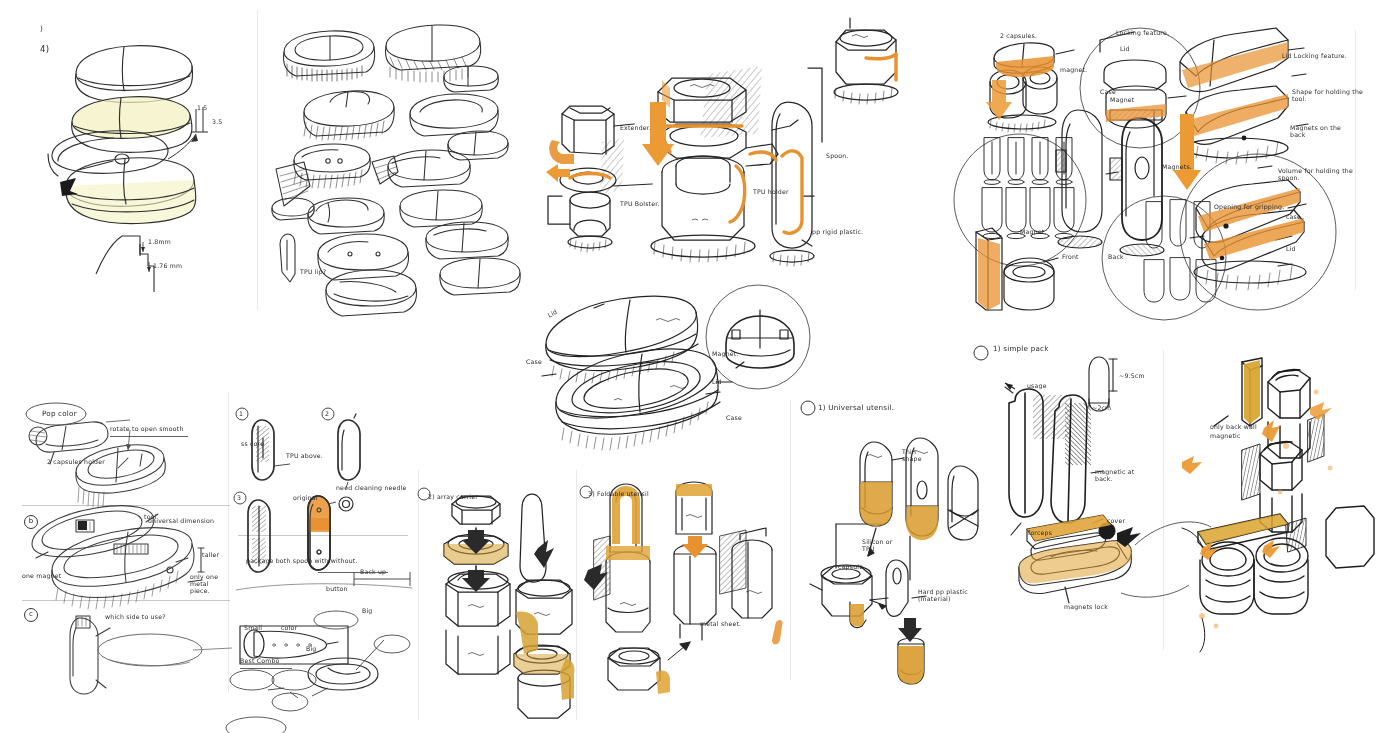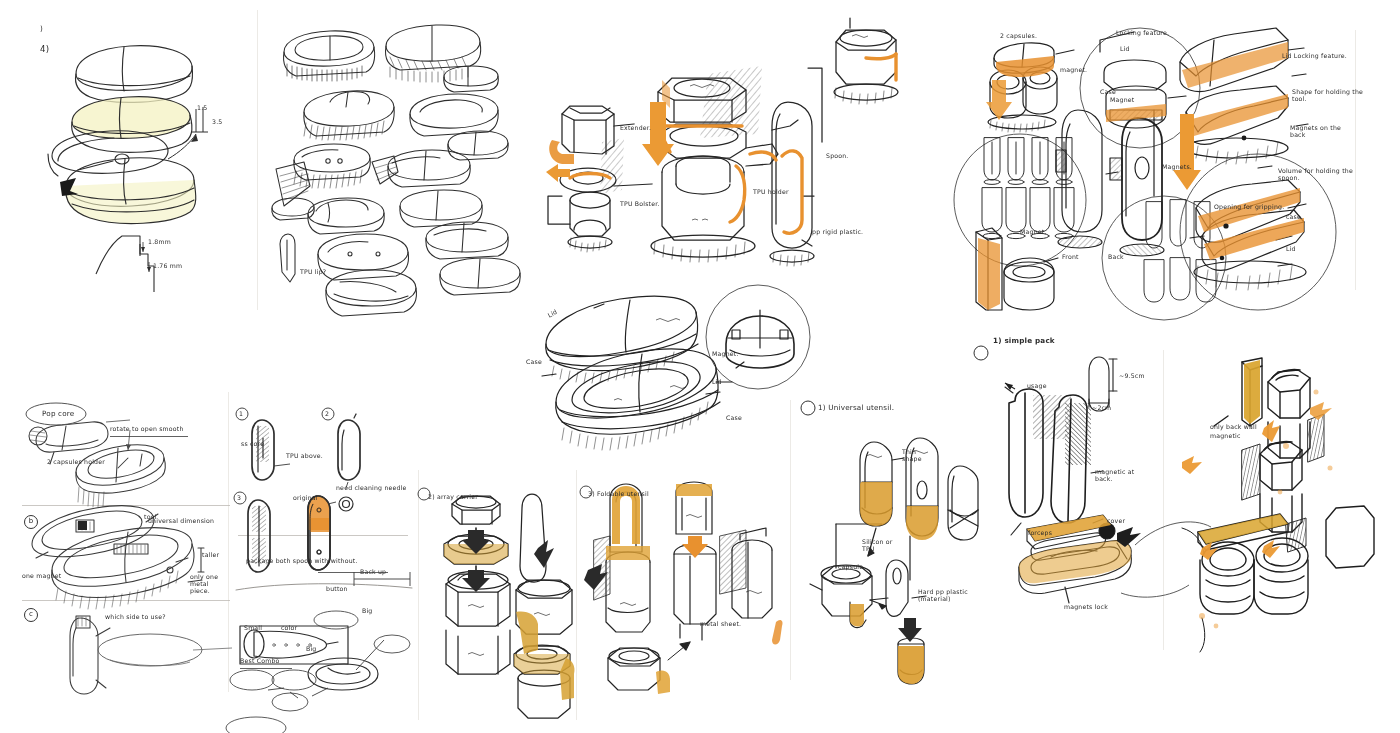--- a/index.html
+++ b/index.html
@@ -798,21 +798,21 @@
       <path d="M175 258 L214 256" fill="none" stroke="#6a6a6a" stroke-width=".8"></path>
       <path d="M88 30 L112 28" fill="none" stroke="#4a4a4a" stroke-width=".8"></path>
       <path d="M112 38 L110 58" fill="none" stroke="#4a4a4a" stroke-width=".8"></path>
       <path d="M110 58 L108 52 L113 53 Z" fill="#4a4a4a"></path>
 
       <rect x="60" y="129" width="9" height="9" fill="#242424"></rect>
     </svg>
   </div>
   <div class="num-circle" style="left:24px;top:515px;">b</div>
   <div class="num-circle" style="left:24px;top:608px;">c</div>
-  <div class="anno sm" style="left:42px;top:409px;">Pop core</div>
+  <div class="anno sm" style="left:42px;top:409px;">Pop color</div>
   <div class="anno xs" style="left:110px;top:425px;">rotate to open smooth</div>
   <div class="underline" style="left:110px;top:436px;width:78px;"></div>
   <div class="anno xs" style="left:47px;top:458px;">2 capsules holder</div>
   <div class="anno xs" style="left:144px;top:513px;">tool</div>
   <div class="anno xs" style="left:148px;top:517px;">universal dimension</div>
   <div class="anno xs" style="left:202px;top:551px;">taller</div>
   <div class="anno xs" style="left:22px;top:572px;max-width:40px;white-space:normal;">one magnet</div>
   <div class="anno xs" style="left:190px;top:573px;max-width:40px;white-space:normal;">only one metal piece.</div>
   <div class="anno xs" style="left:105px;top:613px;">which side to use?</div>
 
@@ -1191,21 +1191,21 @@
       </g>
 
       <path d="M160 200 C186 176 218 172 236 182" fill="none" stroke="#4a4a4a" stroke-width=".9"></path>
       <path d="M146 248 C168 256 196 252 214 240" fill="none" stroke="#4a4a4a" stroke-width=".9"></path>
 
       <path d="M40 44 L30 38" fill="none" stroke="#1e1e1e" stroke-width="1.1"></path>
       <path d="M30 38 L38 40 L35 45 Z" fill="#1e1e1e"></path>
       <circle cx="6" cy="8" r="7" fill="none" stroke="#333" stroke-width="1"></circle>
     </svg>
   </div>
-  <div class="anno sm" style="left:993px;top:336px;font-weight:bold;">1) simple pack</div>
+  <div class="anno sm" style="left:993px;top:344px;">1) simple pack</div>
   <div class="anno xs" style="left:1027px;top:382px;">usage</div>
   <div class="anno xs" style="left:1119px;top:372px;">~9.5cm</div>
   <div class="anno xs" style="left:1092px;top:404px;">~2cm</div>
   <div class="anno xs" style="left:1095px;top:468px;max-width:44px;white-space:normal;">magnetic at back.</div>
   <div class="anno xs" style="left:1028px;top:529px;">forceps</div>
   <div class="anno xs" style="left:1107px;top:517px;">cover</div>
   <div class="anno xs" style="left:1064px;top:603px;">magnets lock</div>
 
   <div class="sk" style="left:1180px;top:350px;">
     <svg width="222" height="302" viewBox="0 0 222 302">

